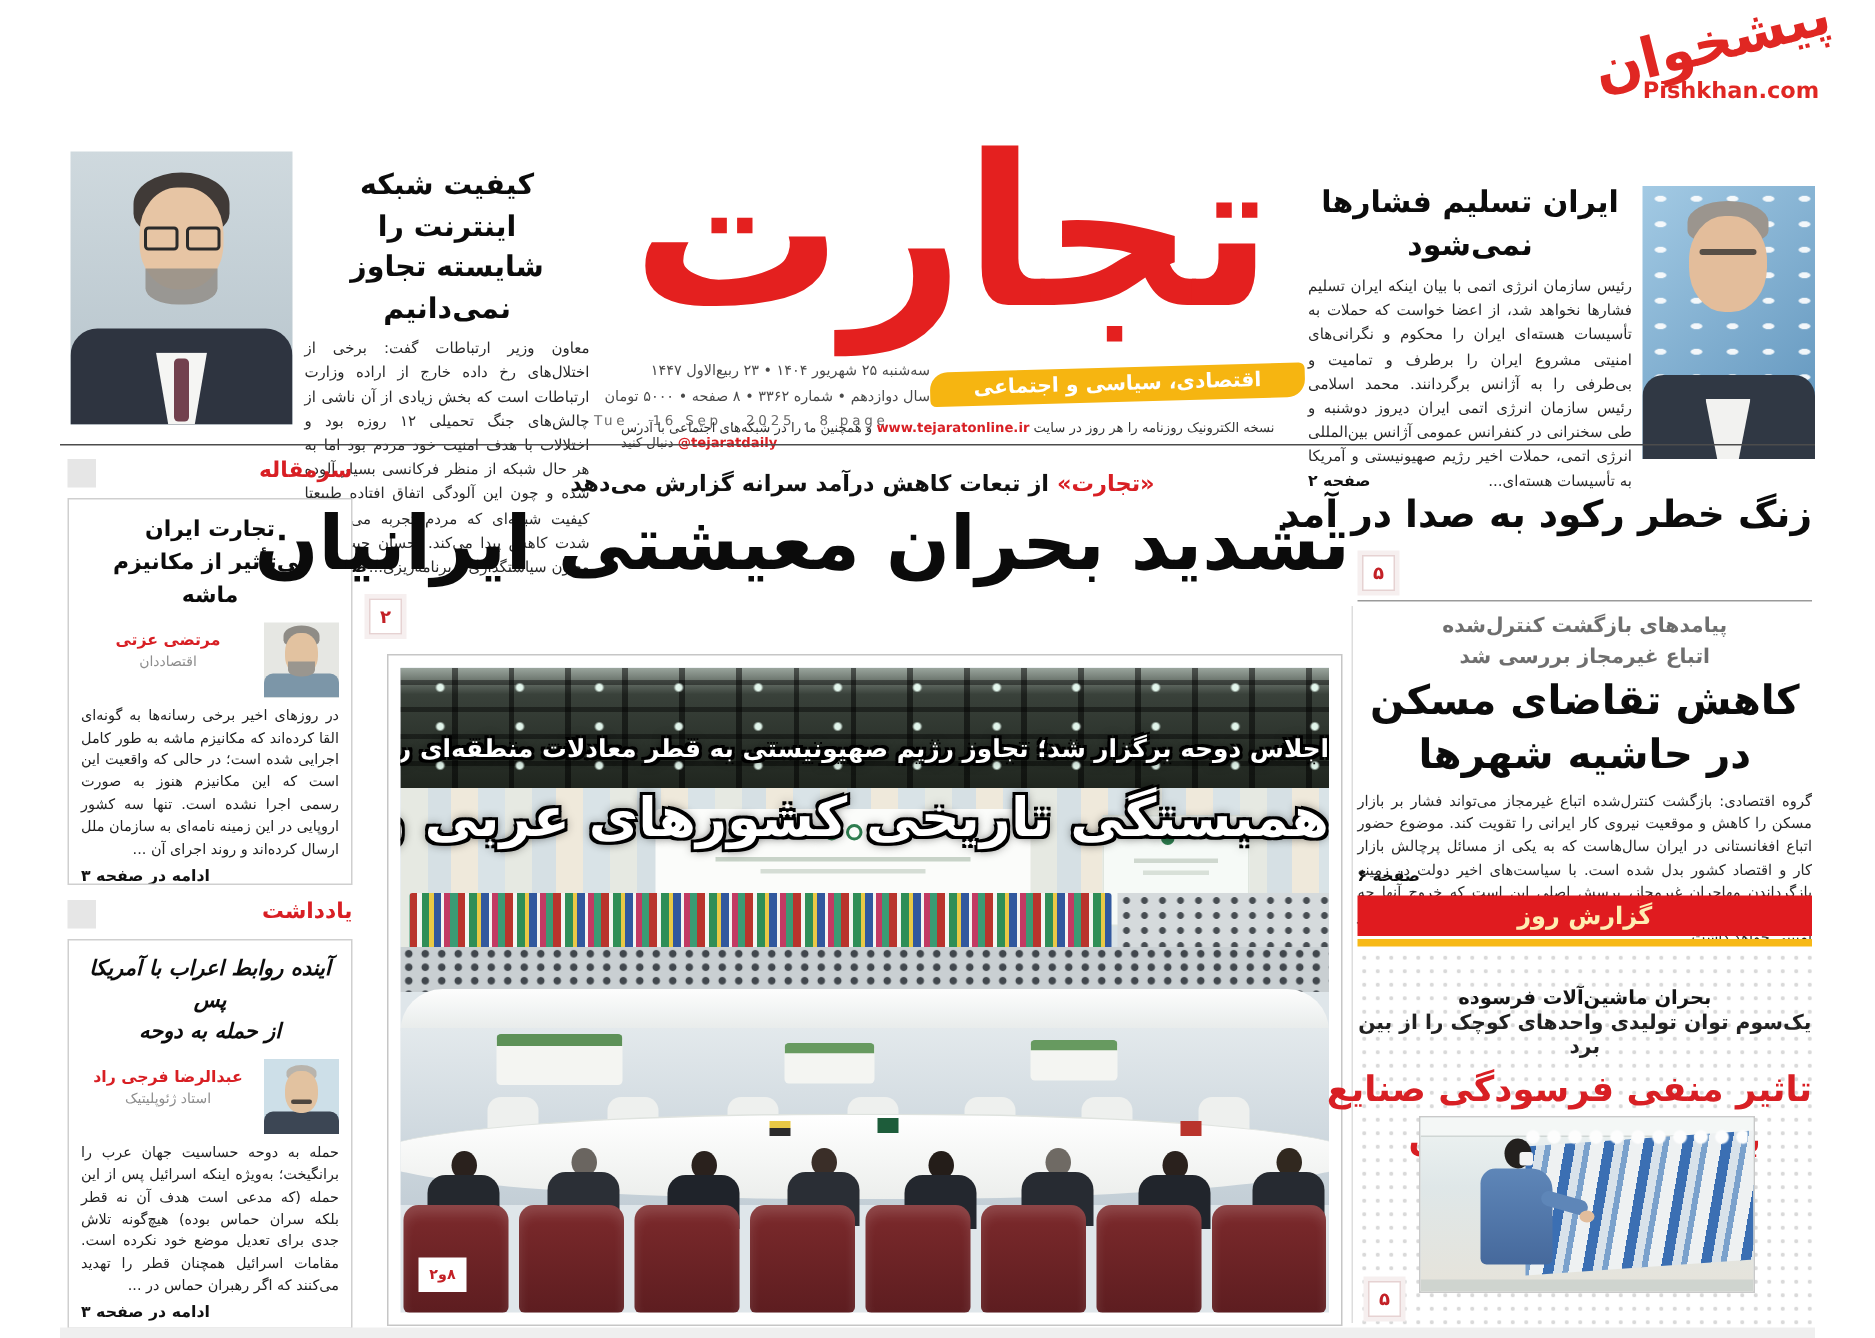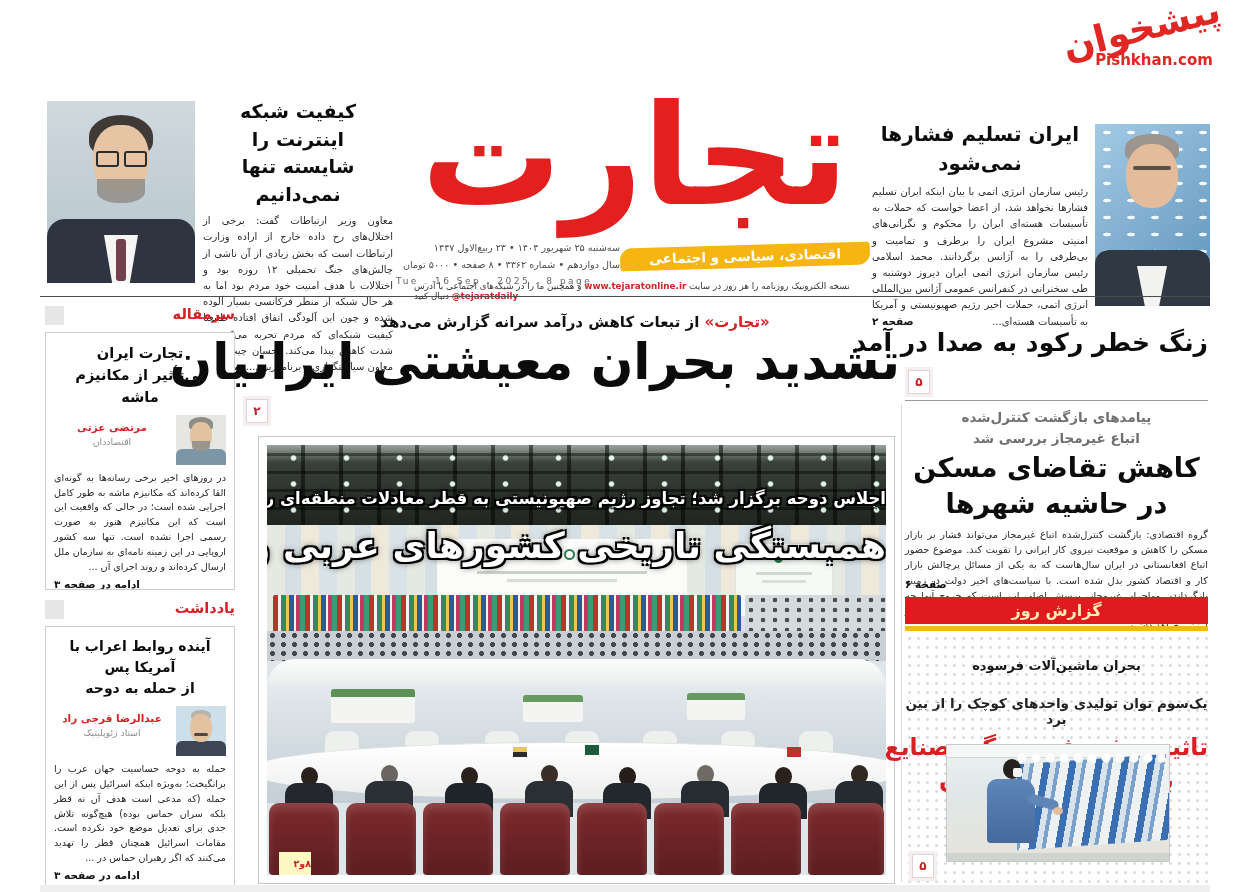--- a/index.html
+++ b/index.html
@@ -48,22 +48,22 @@
   .lead-kicker{left:250px;top:313px;width:650px;text-align:center;font-size:15px;font-weight:bold;color:#111;}
   .lead-kicker .brand{color:#d81f24;}
   .lead-headline{left:245px;top:330px;width:655px;text-align:center;font-size:50px;font-weight:bold;
                  letter-spacing:-1px;color:#0b0b0b;white-space:nowrap;line-height:1.3;}
   
   .photo-frame{left:258px;top:436px;width:637px;height:448px;border:1px solid #c6c6c6;background:#fff;
                box-sizing:border-box;padding:8px;}
   .conf{position:relative;width:619px;height:430px;overflow:hidden;background:#dfe6ea;}
   .ov-txt{position:absolute;left:0;width:100%;text-align:center;color:#fff;font-weight:bold;z-index:9;white-space:nowrap;
           text-shadow:-2px -2px 0 #000,2px -2px 0 #000,-2px 2px 0 #000,2px 2px 0 #000,0 0 7px rgba(0,0,0,.9);}
-  .photo-badge{position:absolute;left:12px;bottom:0;width:32px;height:23px;background:#fef9c3;z-index:9;
-               color:#c32026;font-size:9.5px;font-weight:bold;line-height:23px;}
+  .photo-badge{position:absolute;left:12px;bottom:14px;width:32px;height:23px;background:#ffffff;z-index:9;
+               color:#c32026;font-size:9.5px;font-weight:bold;text-align:center;line-height:23px;}
   .cf{position:absolute;}
   
   .rc-headline{font-weight:bold;color:#0c0c0c;text-align:center;white-space:nowrap;}
   .banner{left:905px;top:597px;width:303px;height:27px;background:#e01b1f;color:#ffedb2;font-weight:bold;
           font-size:16px;text-align:center;line-height:27px;}
   .banner-bar{left:905px;top:626px;width:303px;height:5px;background:#f7b917;}
   .report{left:905px;top:634px;width:303px;height:252px;background-color:#fff;
           background-image:radial-gradient(#d9d9d9 1.1px,transparent 1.6px);background-size:9px 9px;}
   .rep-k1{font-size:13px;font-weight:bold;color:#151515;text-align:center;}
   .rep-k2{font-size:13.5px;font-weight:bold;color:#222;text-align:center;}
@@ -87,24 +87,24 @@
       <div class="pt-shape" style="left:0;bottom:0;width:100%;height:64px;background:#2e3440;border-radius:18px 18px 0 0;"></div>
       <div class="pt-shape" style="left:57px;bottom:0;width:34px;height:48px;background:#f5f5f3;clip-path:polygon(0 0,100% 0,76% 100%,24% 100%);"></div>
       <div class="pt-shape" style="left:69px;bottom:2px;width:10px;height:42px;background:#72414e;border-radius:3px;"></div>
       <div class="pt-shape" style="left:46px;top:24px;width:56px;height:68px;background:#e7c5a4;border-radius:45%;"></div>
       <div class="pt-shape" style="left:50px;top:78px;width:48px;height:24px;background:#928d87;border-radius:0 0 45% 45%;opacity:.85;"></div>
       <div class="pt-shape" style="left:48px;top:50px;width:52px;height:14px;display:flex;gap:5px;justify-content:center;">
         <div style="width:19px;height:12px;border:2px solid #2b2b2b;border-radius:3px;"></div>
         <div style="width:19px;height:12px;border:2px solid #2b2b2b;border-radius:3px;"></div>
       </div>
     </div>
-    <div class="abs" style="left:158px;top:0;width:190px;height:192px;">
+    <div class="abs" style="left:158px;top:12px;width:190px;height:192px;">
       <div class="tl-title">
         <span>کیفیت شبکه اینترنت را</span><br>
-        <span>شایسته تنها نمی‌دانیم</span>
+        <span>شایسته تجاوز نمی‌دانیم</span>
       </div>
       <div class="body-txt" style="margin-top:5px;">معاون وزیر ارتباطات گفت: برخی از اختلال‌های رخ داده خارج از اراده وزارت ارتباطات است که بخش زیادی از آن ناشی از چالش‌های جنگ تحمیلی ۱۲ روزه بود و اختلالات با هدف امنیت خود مردم بود اما به هر حال شبکه از منظر فرکانسی بسیار آلوده شده و چون این آلودگی اتفاق افتاده طبیعتا کیفیت شبکه‌ای که مردم تجربه می‌کنند به شدت کاهش پیدا می‌کند. احسان چیت‌ساز - معاون سیاستگذاری و برنامه‌ریزی...</div>
       <div class="pref" style="margin-top:-15px;">صفحه ۶</div>
     </div>
   </div>
 
   <div class="abs mast-logo">
     <span>تجارت</span>
   </div>
   <div class="abs tagline">اقتصادی، سیاسی و اجتماعی</div>
@@ -160,21 +160,21 @@
     </div>
     <div class="side-body">در روزهای اخیر برخی رسانه‌ها به گونه‌ای القا کرده‌اند که مکانیزم ماشه به طور کامل اجرایی شده است؛ در حالی که واقعیت این است که این مکانیزم هنوز به صورت رسمی اجرا نشده است. تنها سه کشور اروپایی در این زمینه نامه‌ای به سازمان ملل ارسال کرده‌اند و روند اجرای آن ...</div>
     <div class="cont">ادامه در صفحه ۳</div>
   </div>
 
   <div class="abs sec-head" style="left:45px;top:600px;width:190px;">
     <span class="sec-title">یادداشت</span>
     <span class="sec-square"></span>
   </div>
   <div class="abs side-box" style="left:45px;top:626px;width:190px;height:260px;">
-    <div class="side-title" style="font-size:14px;">
+    <div class="side-title" style="font-size:14px;font-style:italic;">
       <span>آینده روابط اعراب با آمریکا پس</span><br>
       <span>از حمله به دوحه</span>
     </div>
     <div class="author-row">
       <div class="portrait" style="position:relative;width:50px;height:50px;flex:0 0 50px;background:#cddfe8;">
         <div class="pt-shape" style="left:15px;top:4px;width:20px;height:10px;background:#b9b4ac;border-radius:50% 50% 30% 30%;"></div>
         <div class="pt-shape" style="left:0;bottom:0;width:100%;height:15px;background:#3c4654;border-radius:6px 6px 0 0;"></div>
         <div class="pt-shape" style="left:14px;top:8px;width:22px;height:28px;background:#e2c2a0;border-radius:45%;"></div>
         <div class="pt-shape" style="left:18px;top:27px;width:14px;height:3px;background:#4e463f;border-radius:2px;"></div>
       </div>
@@ -303,21 +303,21 @@
     <span>در حاشیه شهرها</span>
   </div>
   <div class="abs body-txt" style="left:905px;top:527px;width:303px;font-size:9.8px;line-height:1.55;">گروه اقتصادی: بازگشت کنترل‌شده اتباع غیرمجاز می‌تواند فشار بر بازار مسکن را کاهش و موقعیت نیروی کار ایرانی را تقویت کند. موضوع حضور اتباع افغانستانی در ایران سال‌هاست که به یکی از مسائل پرچالش بازار کار و اقتصاد کشور بدل شده است. با سیاست‌های اخیر دولت در زمینه بازگرداندن مهاجران غیرمجاز، پرسش اصلی این است که خروج آنها چه پیامدهایی برای بازار کار، مسکن، خدمات عمومی و حتی مسائل فرهنگی و امنیتی خواهد داشت...</div>
   <div class="abs pref" style="left:905px;top:578px;width:100px;">صفحه ۶</div>
 
   <div class="abs banner">گزارش روز</div>
   <div class="abs banner-bar"></div>
 
   <div class="abs report">
     <div class="rep-k1" style="margin-top:24px;">بحران ماشین‌آلات فرسوده</div>
-    <div class="rep-k2" style="margin-top:22px;">یک‌سوم توان تولیدی واحدهای کوچک را از بین برد</div>
+    <div class="rep-k2" style="margin-top:1px;">یک‌سوم توان تولیدی واحدهای کوچک را از بین برد</div>
     <div class="rep-h" style="margin-top:4px;">
       <span>تاثیر منفی فرسودگی صنایع</span><br>
       <span>بر رشد اقتصاد ایران</span>
     </div>
     <div class="factory">
       <div class="fx" style="left:0;top:0;width:100%;height:100%;background:linear-gradient(180deg,#eef3f2 0%,#dfe7e8 40%,#e6e3da 100%);"></div>
       <div class="fx" style="left:0;top:0;width:100%;height:12px;background:#f4f7f6;border-bottom:1px solid #cfd6d4;"></div>
       <div class="fx" style="right:0;top:14px;width:152px;height:86px;background:repeating-linear-gradient(100deg,#3b6fb3 0 7px,#d8e2ea 7px 13px,#7aa1cc 13px 17px,#eef1f2 17px 26px);transform:skewY(-4deg);"></div>
       <div class="fx" style="right:4px;top:6px;width:150px;height:14px;background-image:radial-gradient(circle,#fdfdfd 4px,transparent 5px);background-size:14px 14px;"></div>
       <div class="fx" style="left:40px;top:34px;width:48px;height:64px;background:linear-gradient(180deg,#5e86b8,#46699c);border-radius:10px 14px 4px 4px;"></div>

